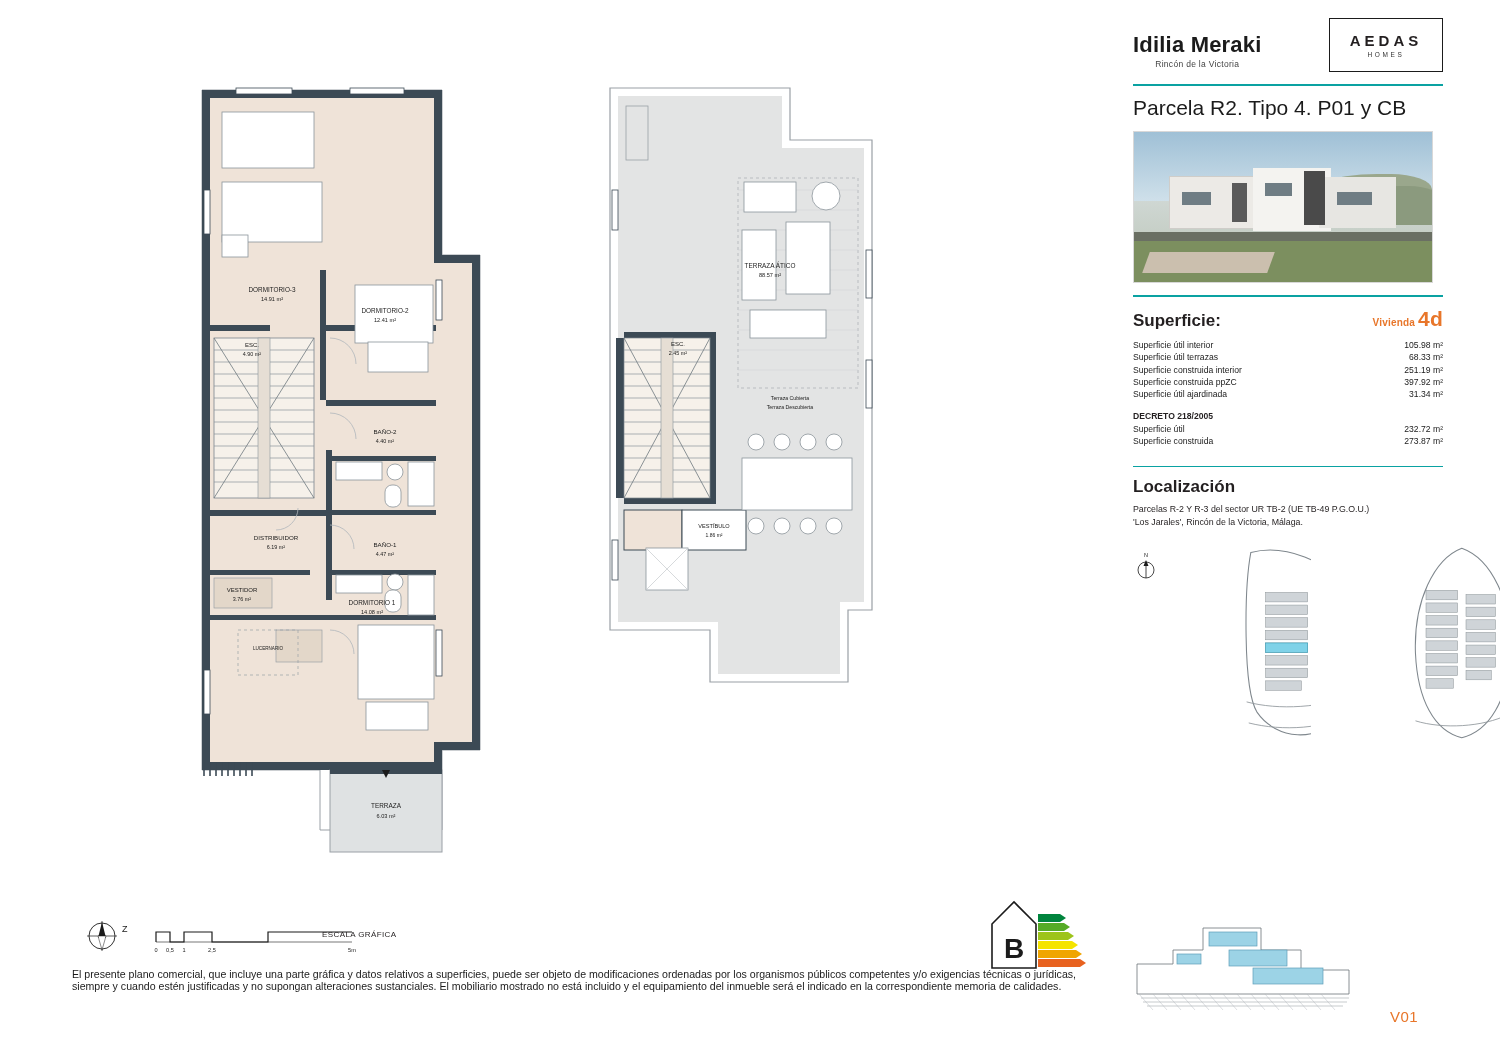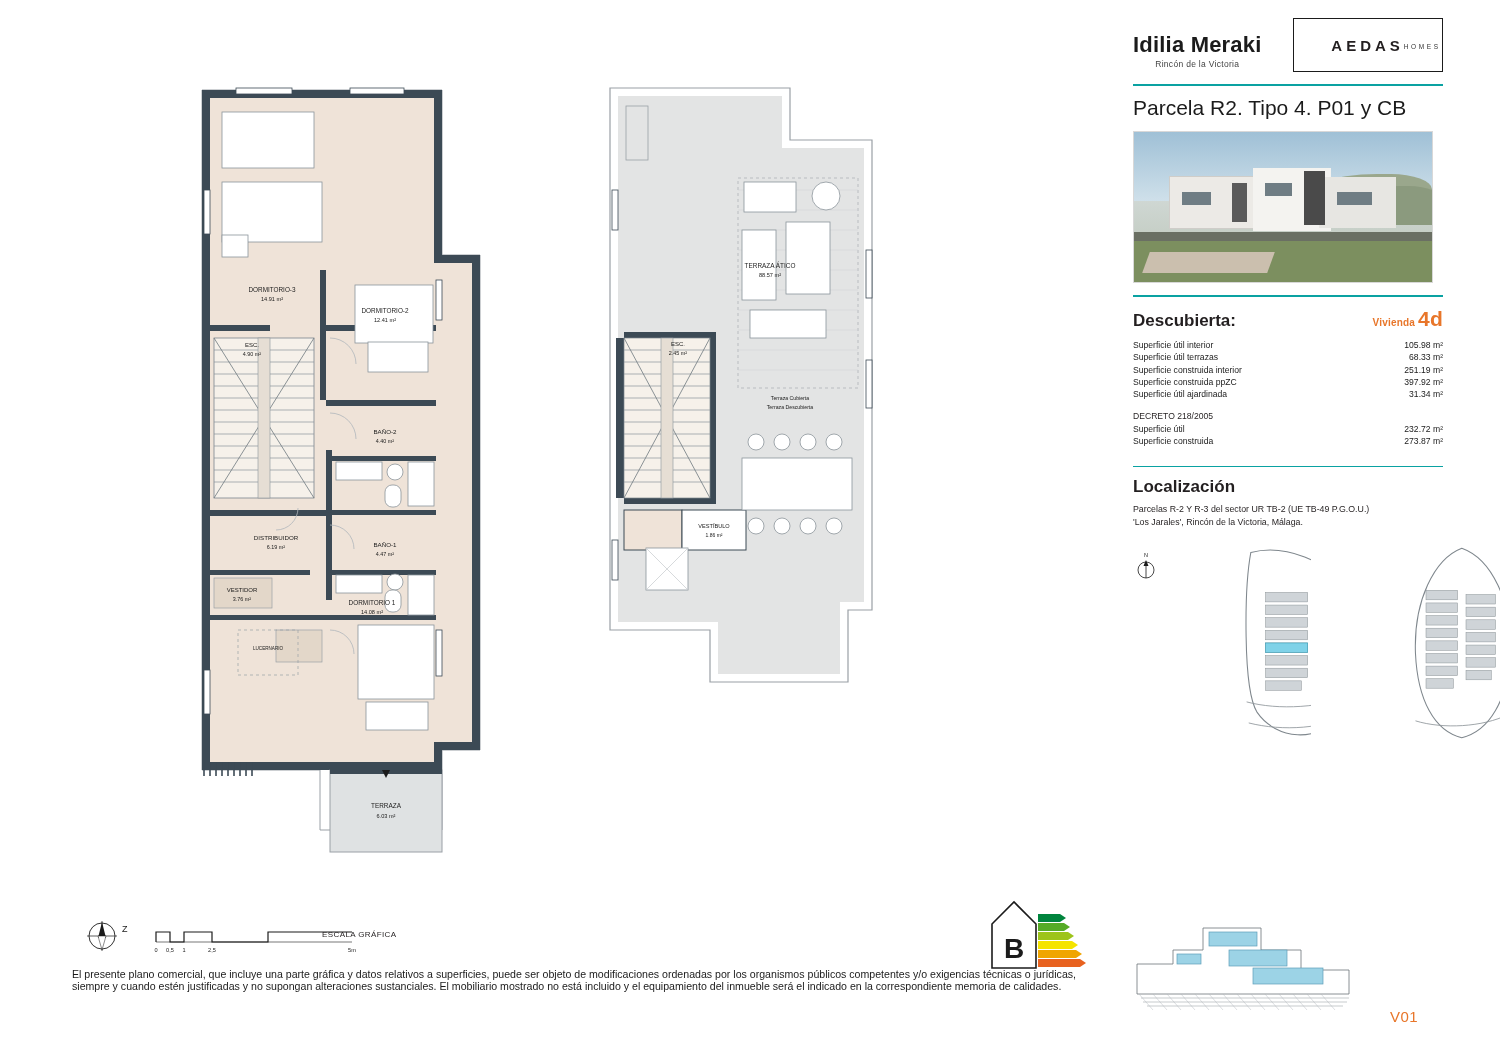--- a/index.html
+++ b/index.html
@@ -5,21 +5,21 @@
   html,body{margin:0;padding:0;background:#ffffff;}
   body{width:1500px;height:1060px;font-family:"Liberation Sans",sans-serif;color:#231f20;position:relative;overflow:hidden;}
   .sheet{position:absolute;left:0;top:0;width:1500px;height:1060px;background:#fff;}
 
   
   .panel{position:absolute;left:1133px;top:18px;width:310px;height:1020px;}
   .brand{display:flex;align-items:flex-start;justify-content:space-between;}
   .brand-left{padding-top:14px;}
   .brand-title{font-size:22px;font-weight:bold;letter-spacing:.2px;color:#1b1b1b;}
   .brand-sub{font-size:8.5px;color:#444;text-align:center;margin-top:1px;letter-spacing:.3px;}
-  .aedas{border:1.6px solid #1b1b1b;width:112px;height:52px;display:flex;flex-direction:row;align-items:center;justify-content:center;padding-left:36px;}
+  .aedas{border:1.6px solid #1b1b1b;width:112px;height:52px;display:flex;flex-direction:column;align-items:center;justify-content:center;}
   .aedas-name{font-size:15px;letter-spacing:4px;font-weight:bold;}
   .aedas-sub{font-size:6.5px;letter-spacing:2.6px;color:#333;margin-top:2px;}
 
   .rule{height:2px;background:#0aa2a2;margin:12px 0 10px 0;width:100%;}
   .rule.thin{height:1.6px;}
   .ptitle{font-size:21px;font-weight:normal;line-height:1.18;color:#1b1b1b;}
 
   .photo{margin-top:10px;width:298px;height:150px;border:1px solid #d8d8d8;position:relative;overflow:hidden;background:linear-gradient(#bcd3e2,#d8e6ef 45%,#cfd7d3 46%,#b9c3b4);}
   .ph-sky{position:absolute;left:0;top:0;width:100%;height:46%;background:linear-gradient(#9fc0d6,#cfe0ea);}
   .ph-hill{position:absolute;right:0;top:28%;width:46%;height:34%;background:#9aa78c;border-radius:60% 30% 0 0;}
@@ -35,21 +35,21 @@
   .ph-wall{position:absolute;left:0;bottom:27%;width:100%;height:6%;background:#6a6f63;}
 
   .sec-head{display:flex;align-items:baseline;justify-content:space-between;margin-top:4px;}
   .sec-title{font-size:17px;font-weight:bold;}
   .viv{font-size:10px;color:#e8762a;font-weight:bold;letter-spacing:.2px;}
   .viv b{font-size:21px;}
 
   .surf-list{margin-top:8px;}
   .surf-row{display:flex;justify-content:space-between;font-size:8.6px;line-height:12.4px;color:#1b1b1b;}
   .surf-row .v{font-variant-numeric:tabular-nums;}
-  .decreto{margin-top:10px;font-size:8.6px;font-weight:normal;}
+  .decreto{margin-top:10px;font-size:8.6px;font-weight:bold;}
   .loc-title{font-size:17px;font-weight:bold;margin-top:2px;}
   .loc-text{font-size:8.8px;line-height:12.6px;margin-top:6px;}
 
   .maps{position:relative;margin-top:16px;height:200px;}
   .compass{position:absolute;left:2px;top:6px;width:22px;height:34px;}
   .map{position:absolute;background:#ffffff;}
   .mapA{left:26px;top:0;width:140px;height:190px;}
   .mapB{left:178px;top:0;width:120px;height:190px;}
   .mapsvg{width:100%;height:100%;}
 
@@ -342,21 +342,21 @@
       <div class="ph-win" style="left:16%;top:40%;width:10%;height:9%;"></div>
       <div class="ph-win" style="left:44%;top:34%;width:9%;height:9%;"></div>
       <div class="ph-win" style="left:68%;top:40%;width:12%;height:9%;"></div>
       <div class="ph-wall"></div>
       <div class="ph-deck"></div>
     </div>
 
     <div class="rule"></div>
 
     <div class="sec-head">
-      <div class="sec-title">Descubierta:</div>
+      <div class="sec-title">Superficie:</div>
       <div class="viv">
         <span>Vivienda</span>
         <b>4d</b>
       </div>
     </div>
 
     <div class="surf-list">
       <div class="surf-row">
         <span>Superficie útil interior</span>
         <span class="v">105.98 m²</span>

